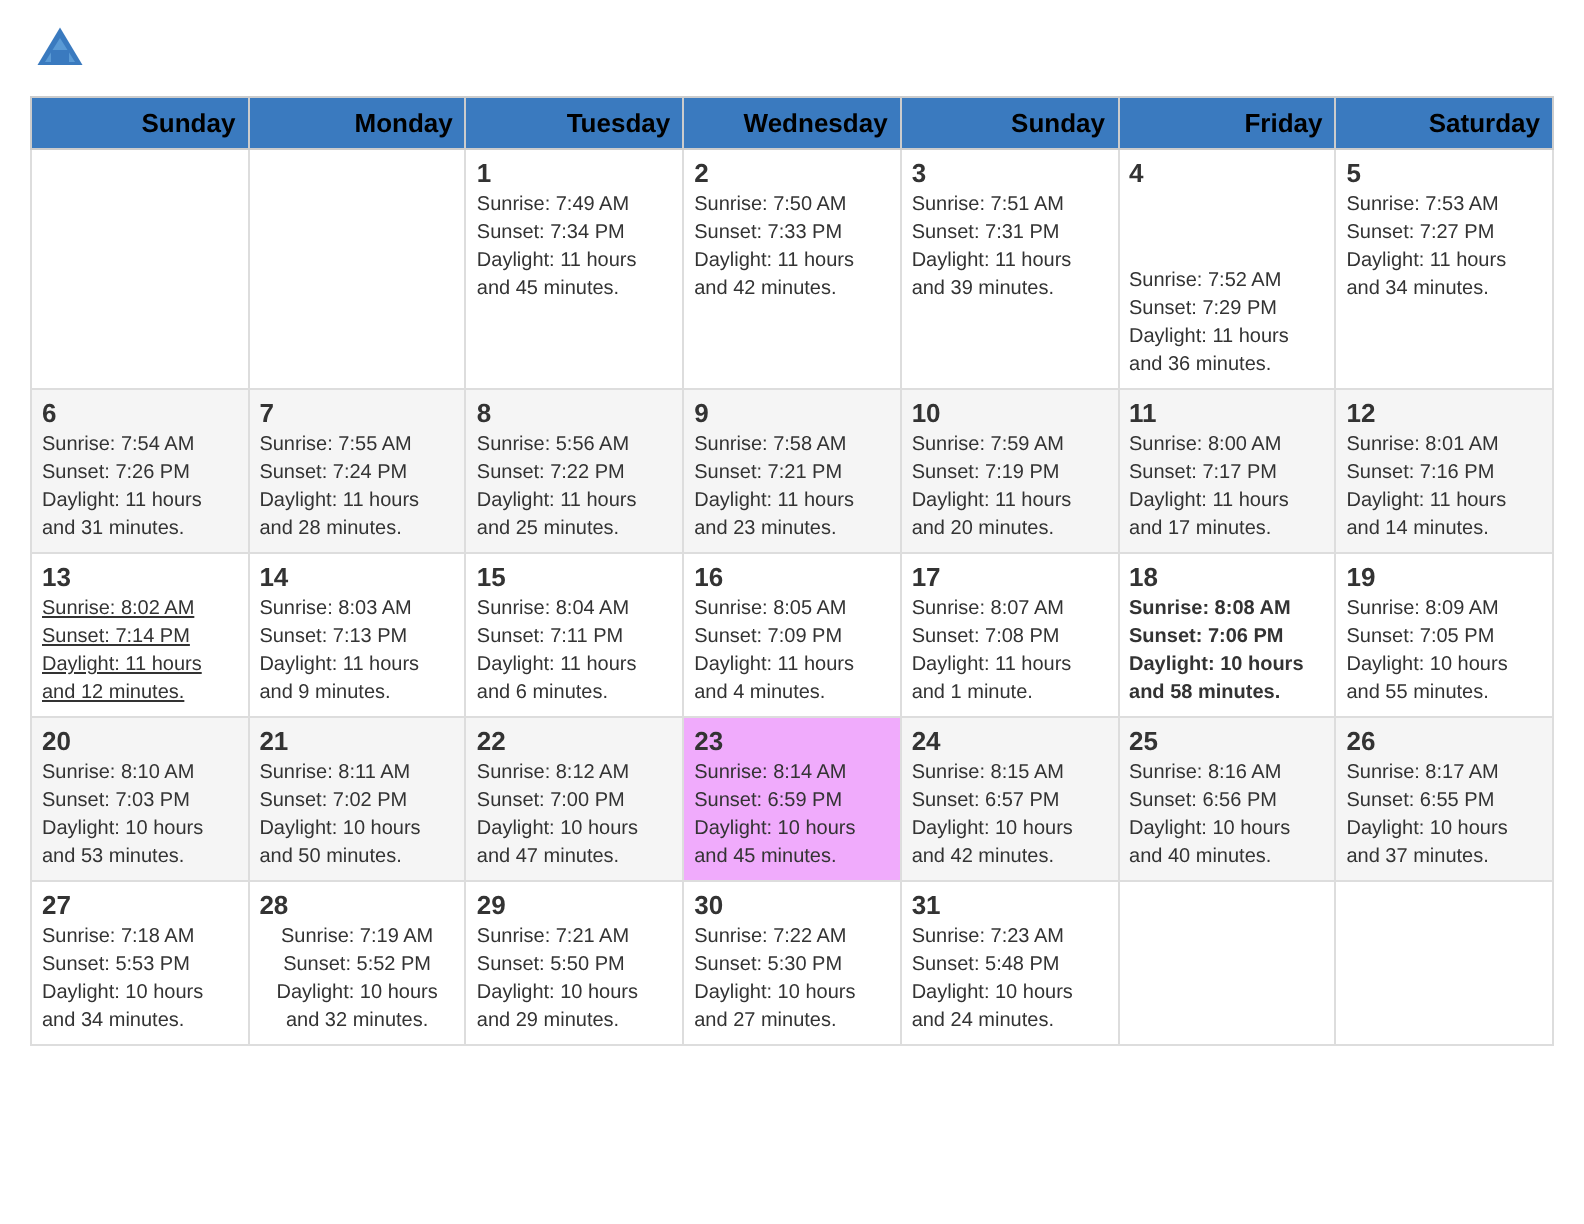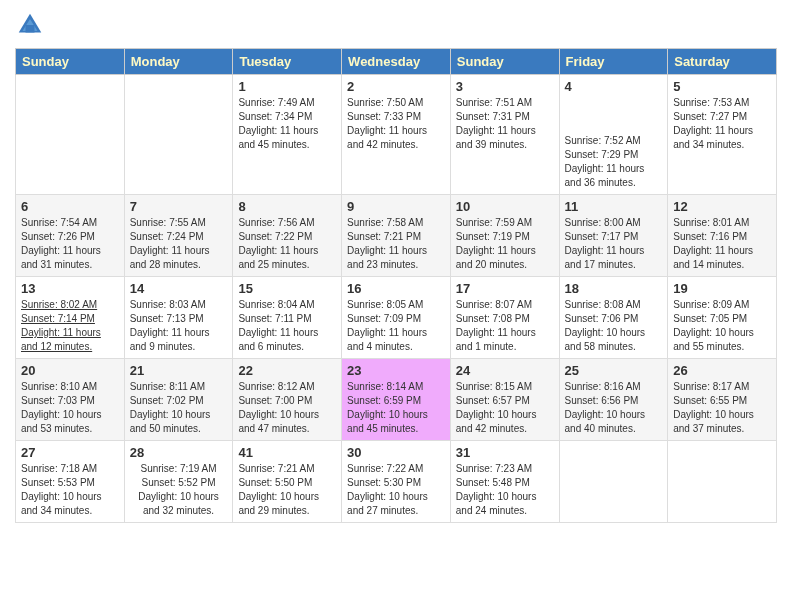--- a/index.html
+++ b/index.html
@@ -60,22 +60,22 @@
       font-size: 16px;
       color: #555;
     }
     .calendar-table {
       width: 100%;
       border-collapse: collapse;
       table-layout: fixed;
     }
     .calendar-table th {
       background-color: #3a7abf;
-      color: #fef9c3;
-      text-align: left;
+      color: #000000;
+      text-align: right;
       padding: 5px 6px;
       font-size: 13px;
       font-weight: bold;
       border: 1px solid #ccc;
     }
     .calendar-table td {
       vertical-align: top;
       padding: 4px 5px;
       border: 1px solid #ddd;
       font-size: 10px;
@@ -179,21 +179,21 @@
 Daylight: 11 hours and 31 minutes.</div>
           </td>
           <td style="background-color: rgb(245, 245, 245);">
             <span class="day-number">7</span>
             <div class="day-info" style="white-space: pre-line;">Sunrise: 7:55 AM
 Sunset: 7:24 PM
 Daylight: 11 hours and 28 minutes.</div>
           </td>
           <td style="background-color: rgb(245, 245, 245);">
             <span class="day-number">8</span>
-            <div class="day-info" style="white-space: pre-line;">Sunrise: 7:56 AM
+            <div class="day-info" style="white-space: pre-line;">Sunrise: 5:56 AM
 Sunset: 7:22 PM
 Daylight: 11 hours and 25 minutes.</div>
           </td>
           <td style="background-color: rgb(245, 245, 245);">
             <span class="day-number">9</span>
             <div class="day-info" style="white-space: pre-line;">Sunrise: 7:58 AM
 Sunset: 7:21 PM
 Daylight: 11 hours and 23 minutes.</div>
           </td>
           <td style="background-color: rgb(245, 245, 245);">
@@ -241,21 +241,21 @@
 Daylight: 11 hours and 4 minutes.</div>
           </td>
           <td>
             <span class="day-number">17</span>
             <div class="day-info" style="white-space: pre-line;">Sunrise: 8:07 AM
 Sunset: 7:08 PM
 Daylight: 11 hours and 1 minute.</div>
           </td>
           <td>
             <span class="day-number">18</span>
-            <div class="day-info" style="white-space: pre-line;">Sunrise: 8:08 AM
+            <div class="day-info" style="white-space: pre-line; font-weight: bold;">Sunrise: 8:08 AM
 Sunset: 7:06 PM
 Daylight: 10 hours and 58 minutes.</div>
           </td>
           <td>
             <span class="day-number">19</span>
             <div class="day-info" style="white-space: pre-line;">Sunrise: 8:09 AM
 Sunset: 7:05 PM
 Daylight: 10 hours and 55 minutes.</div>
           </td>
         </tr>
@@ -310,21 +310,21 @@
 Sunset: 5:53 PM
 Daylight: 10 hours and 34 minutes.</div>
           </td>
           <td>
             <span class="day-number">28</span>
             <div class="day-info" style="white-space: pre-line; text-align: center;">Sunrise: 7:19 AM
 Sunset: 5:52 PM
 Daylight: 10 hours and 32 minutes.</div>
           </td>
           <td>
-            <span class="day-number">41</span>
+            <span class="day-number">29</span>
             <div class="day-info" style="white-space: pre-line;">Sunrise: 7:21 AM
 Sunset: 5:50 PM
 Daylight: 10 hours and 29 minutes.</div>
           </td>
           <td>
             <span class="day-number">30</span>
             <div class="day-info" style="white-space: pre-line;">Sunrise: 7:22 AM
 Sunset: 5:30 PM
 Daylight: 10 hours and 27 minutes.</div>
           </td>

